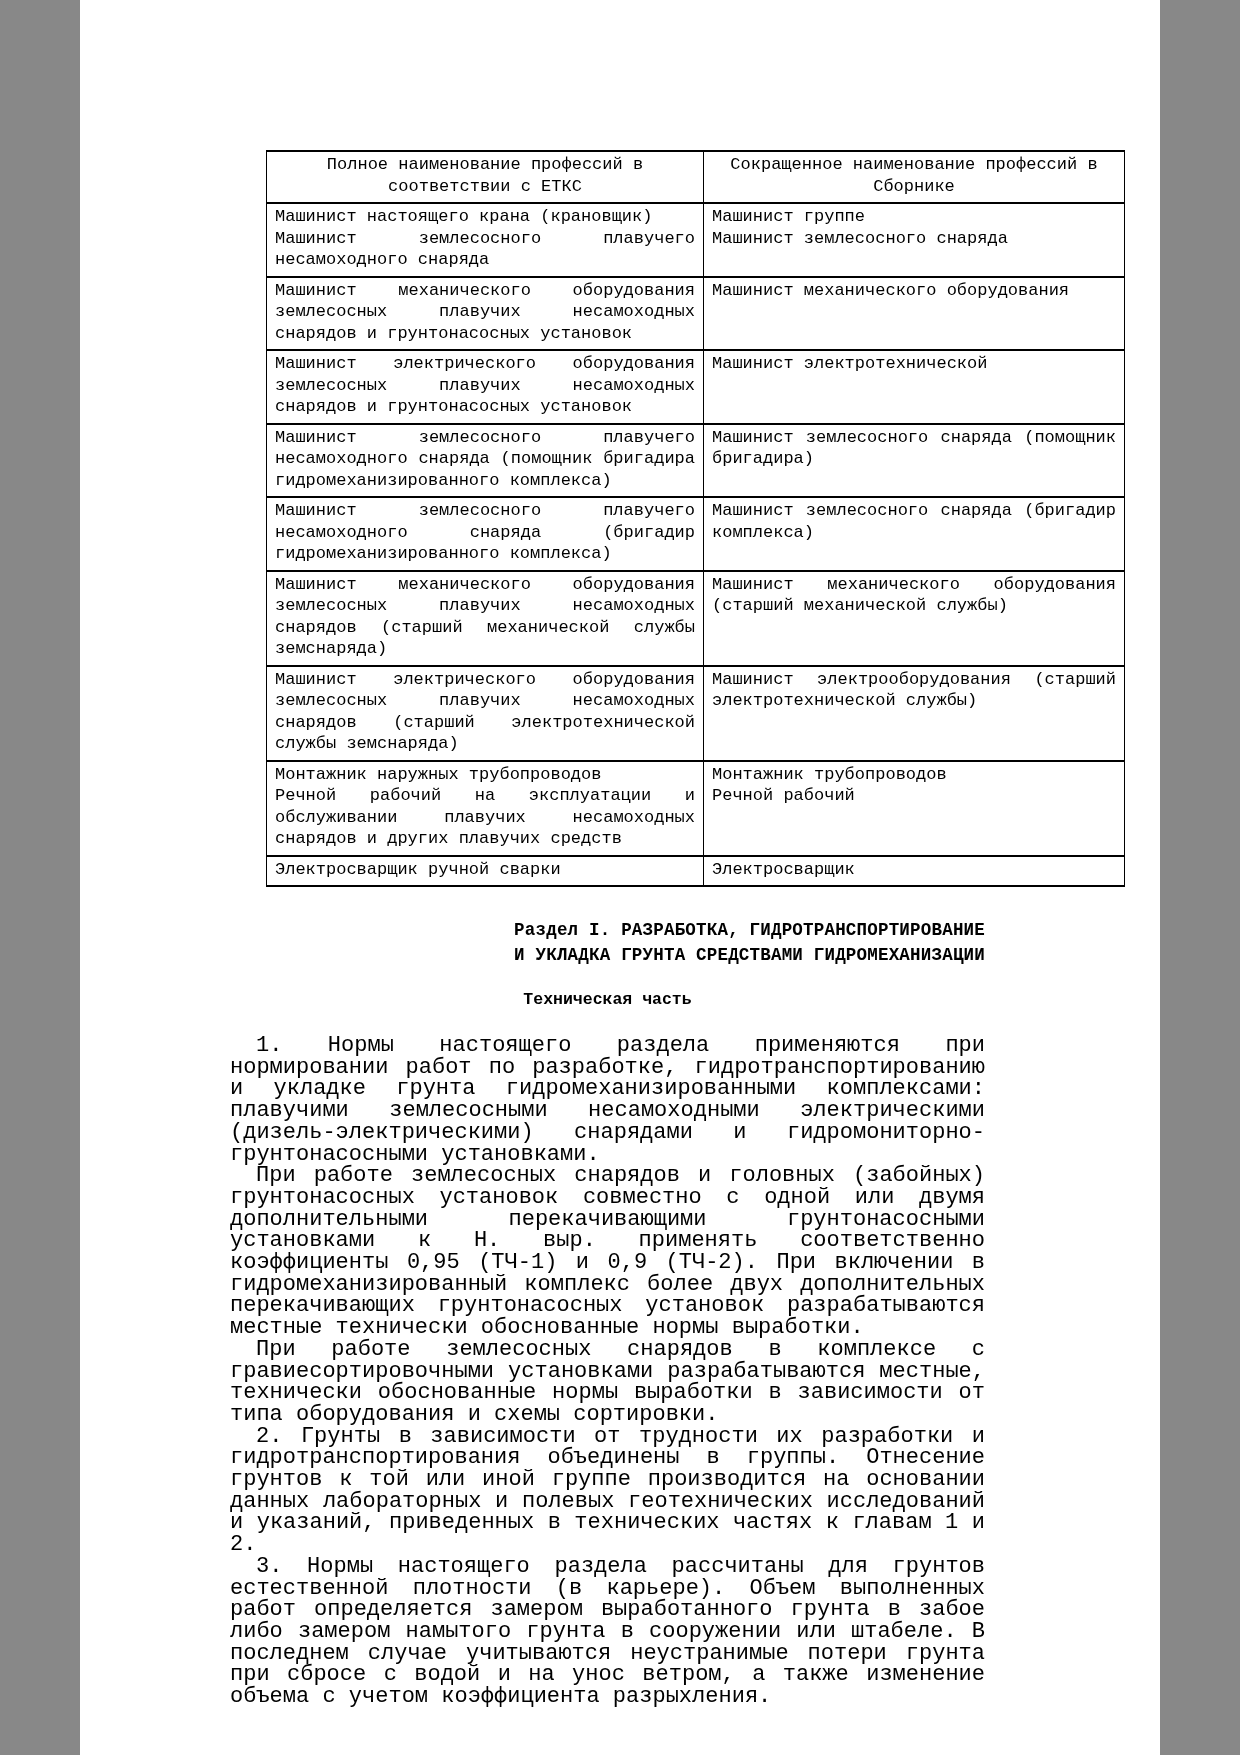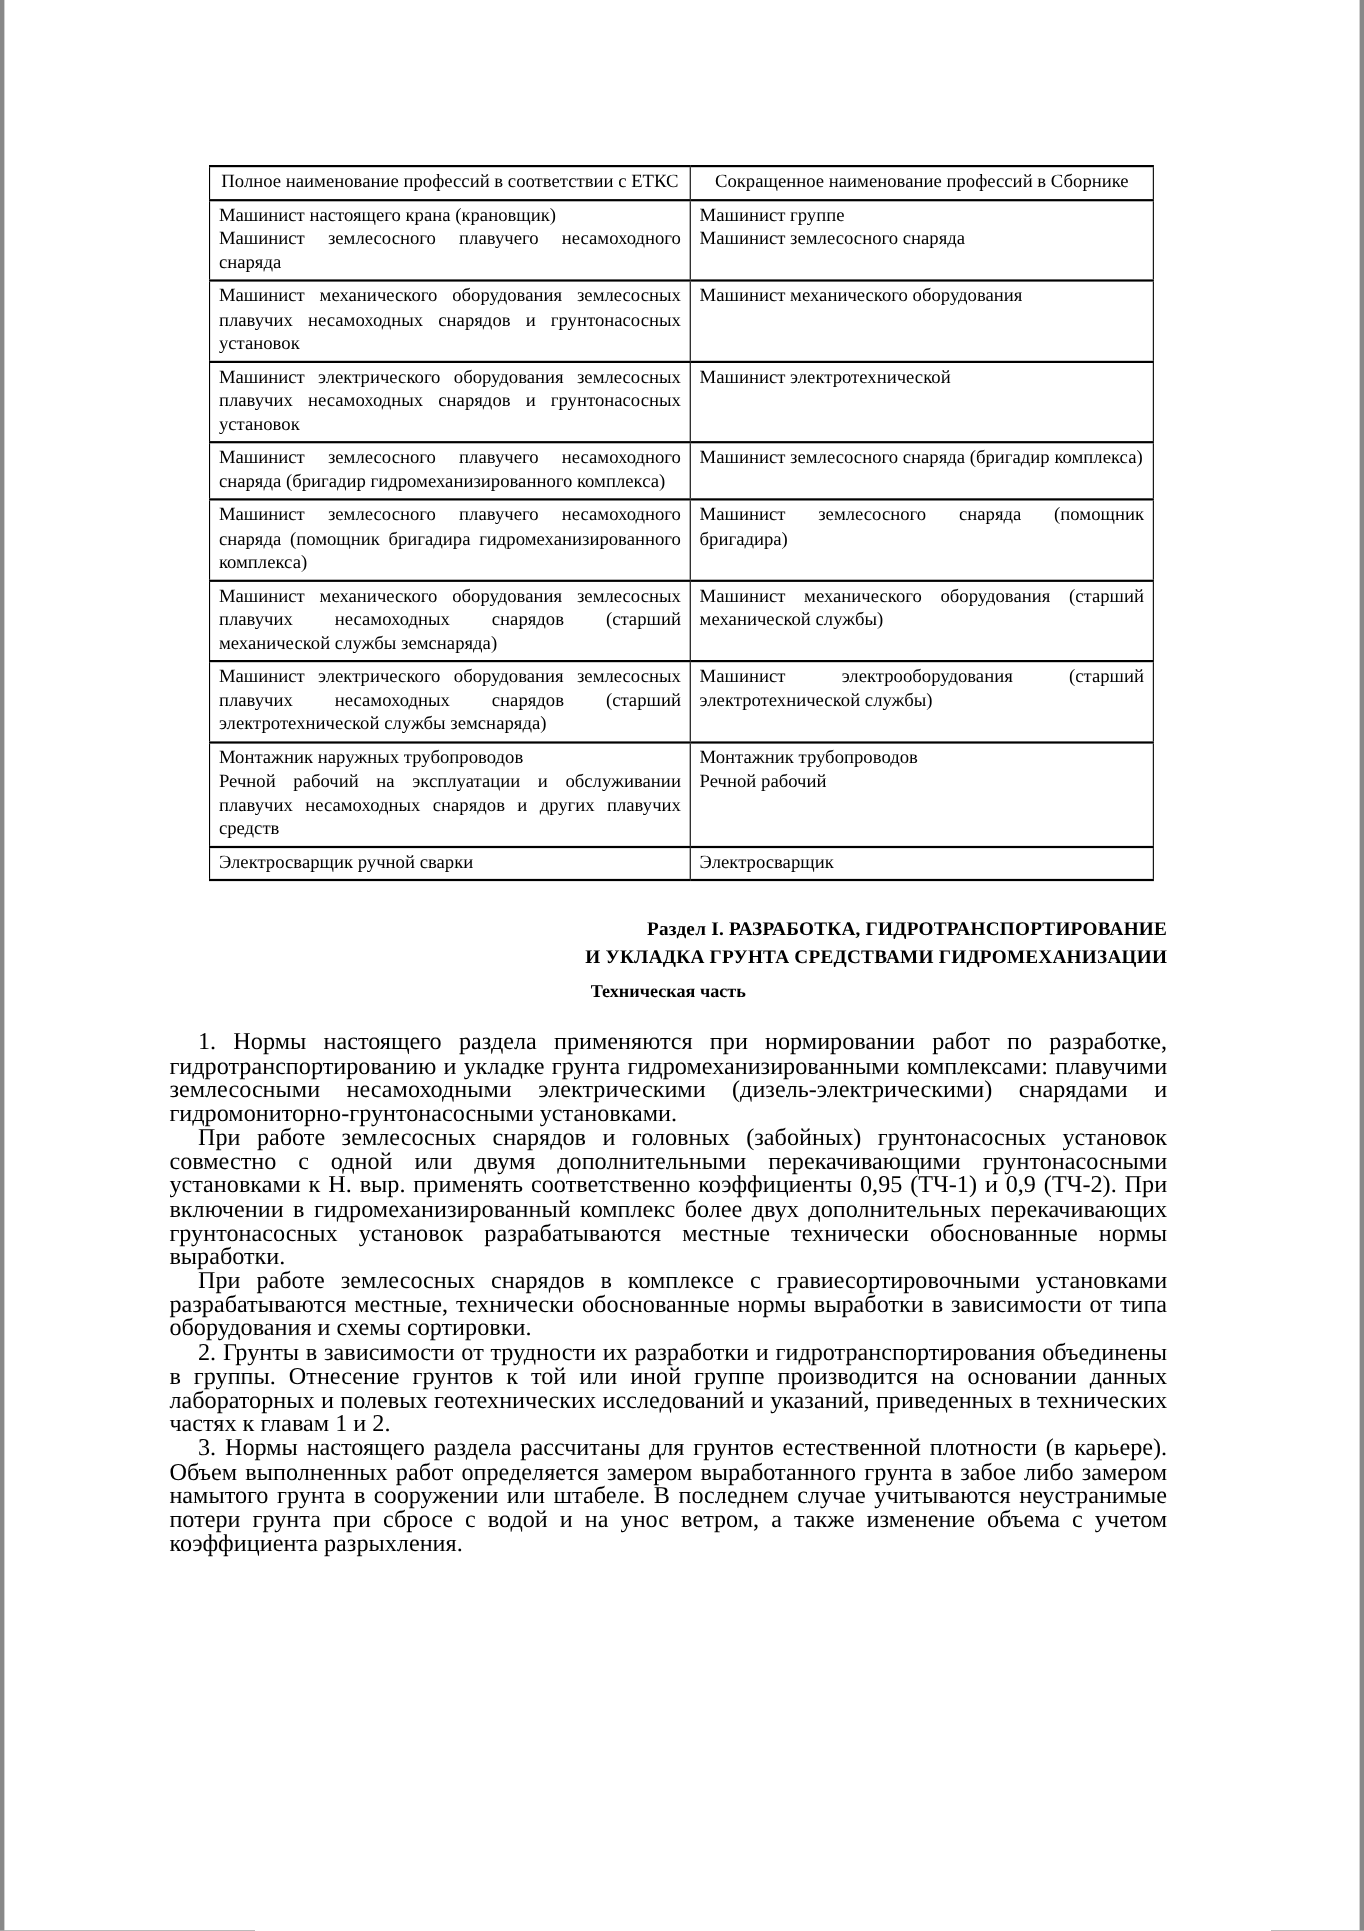--- a/index.html
+++ b/index.html
@@ -1,23 +1,23 @@
 <!DOCTYPE html>
 <html lang="ru"><head>
 <meta charset="utf-8">
 <style>
   html, body { margin: 0; padding: 0; background: #888; }
   .page {
     position: relative;
-    width: 1232px;
+    width: 1080px;
     height: 1755px;
     margin: 0 auto;
     background: #ffffff;
     color: #000000;
-    font-family: Liberation Serif, serif;
+    font-family: Liberation Mono, monospace;
     box-sizing: border-box;
     padding: 150px 175px 0 150px;
     overflow: hidden;
   }
   
   table.prof-table {
     border-collapse: collapse;
     table-layout: fixed;
     width: 858px;
     margin-left: 36px;
@@ -40,21 +40,21 @@
   
   .section-heading {
     margin-top: 31px;
     text-align: right;
     font-weight: bold;
     font-size: 17.5px;
     line-height: 25px;
     letter-spacing: 0.2px;
   }
   .subheading {
-    margin-top: 8px;
+    margin-top: 21px;
     text-align: center;
     font-weight: bold;
     font-size: 16.5px;
     line-height: 21px;
   }
   
   .body-text {
     margin-top: 25px;
     font-size: 22px;
     line-height: 21.7px;
@@ -103,32 +103,32 @@
       <tr>
         <td>
             <div class="entry">Машинист электрического оборудования землесосных плавучих несамоходных снарядов и грунтонасосных установок</div>
           </td>
         <td>
             <div class="entry">Машинист электротехнической</div>
           </td>
       </tr>
       <tr>
         <td>
+            <div class="entry">Машинист землесосного плавучего несамоходного снаряда (помощник бригадира гидромеханизированного комплекса)</div>
+          </td>
+        <td>
+            <div class="entry">Машинист землесосного снаряда (помощник бригадира)</div>
+          </td>
+      </tr>
+      <tr>
+        <td>
             <div class="entry">Машинист землесосного плавучего несамоходного снаряда (бригадир гидромеханизированного комплекса)</div>
           </td>
         <td>
             <div class="entry">Машинист землесосного снаряда (бригадир комплекса)</div>
-          </td>
-      </tr>
-      <tr>
-        <td>
-            <div class="entry">Машинист землесосного плавучего несамоходного снаряда (помощник бригадира гидромеханизированного комплекса)</div>
-          </td>
-        <td>
-            <div class="entry">Машинист землесосного снаряда (помощник бригадира)</div>
           </td>
       </tr>
       <tr>
         <td>
             <div class="entry">Машинист механического оборудования землесосных плавучих несамоходных снарядов (старший механической службы земснаряда)</div>
           </td>
         <td>
             <div class="entry">Машинист механического оборудования (старший механической службы)</div>
           </td>
       </tr>

